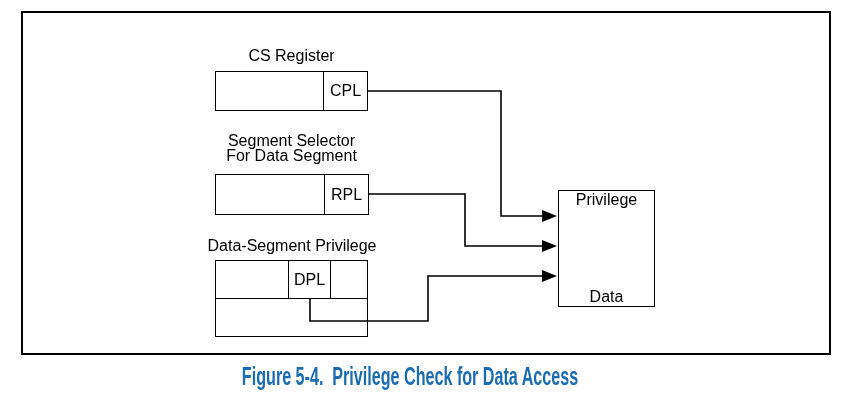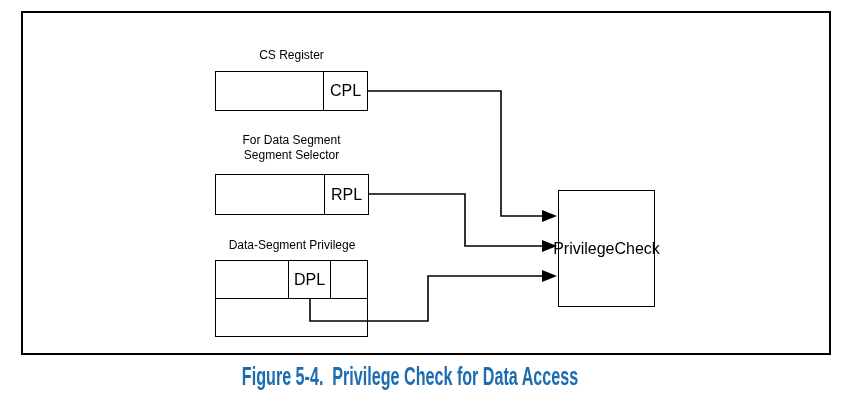--- a/index.html
+++ b/index.html
@@ -23,21 +23,21 @@
     top: 11px;
     width: 810px;
     height: 344px;
     border: 2px solid #000000;
     box-sizing: border-box;
     background: #ffffff;
   }
   
   .block-label {
     position: absolute;
-    font-size: 12px;
+    font-size: 16px;
     line-height: 15px;
     text-align: center;
     white-space: nowrap;
   }
   
   .reg-box {
     position: absolute;
     border: 1.5px solid #000000;
     box-sizing: border-box;
     background: #ffffff;
@@ -83,23 +83,23 @@
     border-top: none;
     box-sizing: border-box;
     background: #ffffff;
   }
   .privilege-check-box {
     position: absolute;
     left: 558px; top: 190px; width: 97px; height: 117px;
     border: 1.5px solid #000000;
     box-sizing: border-box;
     display: flex;
-    flex-direction: row;
+    flex-direction: column;
     align-items: center;
-    justify-content: center;
+    justify-content: space-between;
     font-size: 16px;
     line-height: 18px;
     text-align: center;
     background: #ffffff;
   }
   .connector-layer {
     position: absolute;
     left: 0;
     top: 0;
     width: 863px;
@@ -124,36 +124,36 @@
 <div id="figure-root">
 
   <div class="diagram-frame"></div>
 
   <div class="block-label cs-label">CS Register</div>
   <div class="reg-box cs-box">
     <div class="field-cell-right">CPL</div>
   </div>
 
   <div class="block-label selector-label">
+    <div>Segment Selector</div>
     <div>For Data Segment</div>
-    <div>Segment Selector</div>
   </div>
   <div class="reg-box selector-box">
     <div class="field-cell-right">RPL</div>
   </div>
 
   <div class="block-label descriptor-label">Data-Segment Privilege</div>
   <div class="reg-box descriptor-top">
     <div class="field-cell-mid">DPL</div>
   </div>
   <div class="descriptor-bottom"></div>
 
   <div class="privilege-check-box">
     <div>Privilege</div>
-    <div>Check</div>
+    <div>Data</div>
   </div>
 
   <svg class="connector-layer" viewBox="0 0 863 414" xmlns="http://www.w3.org/2000/svg">
     <polyline points="368,91 501,91 501,216 543,216" fill="none" stroke="#000000" stroke-width="1.6"></polyline>
     <polygon points="542,210 542,222 557,216" fill="#000000"></polygon>
     <polyline points="369,194 465,194 465,246 543,246" fill="none" stroke="#000000" stroke-width="1.6"></polyline>
     <polygon points="542,240 542,252 557,246" fill="#000000"></polygon>
     <polyline points="310,299 310,321 428,321 428,276 543,276" fill="none" stroke="#000000" stroke-width="1.6"></polyline>
     <polygon points="542,270 542,282 557,276" fill="#000000"></polygon>
   </svg>

